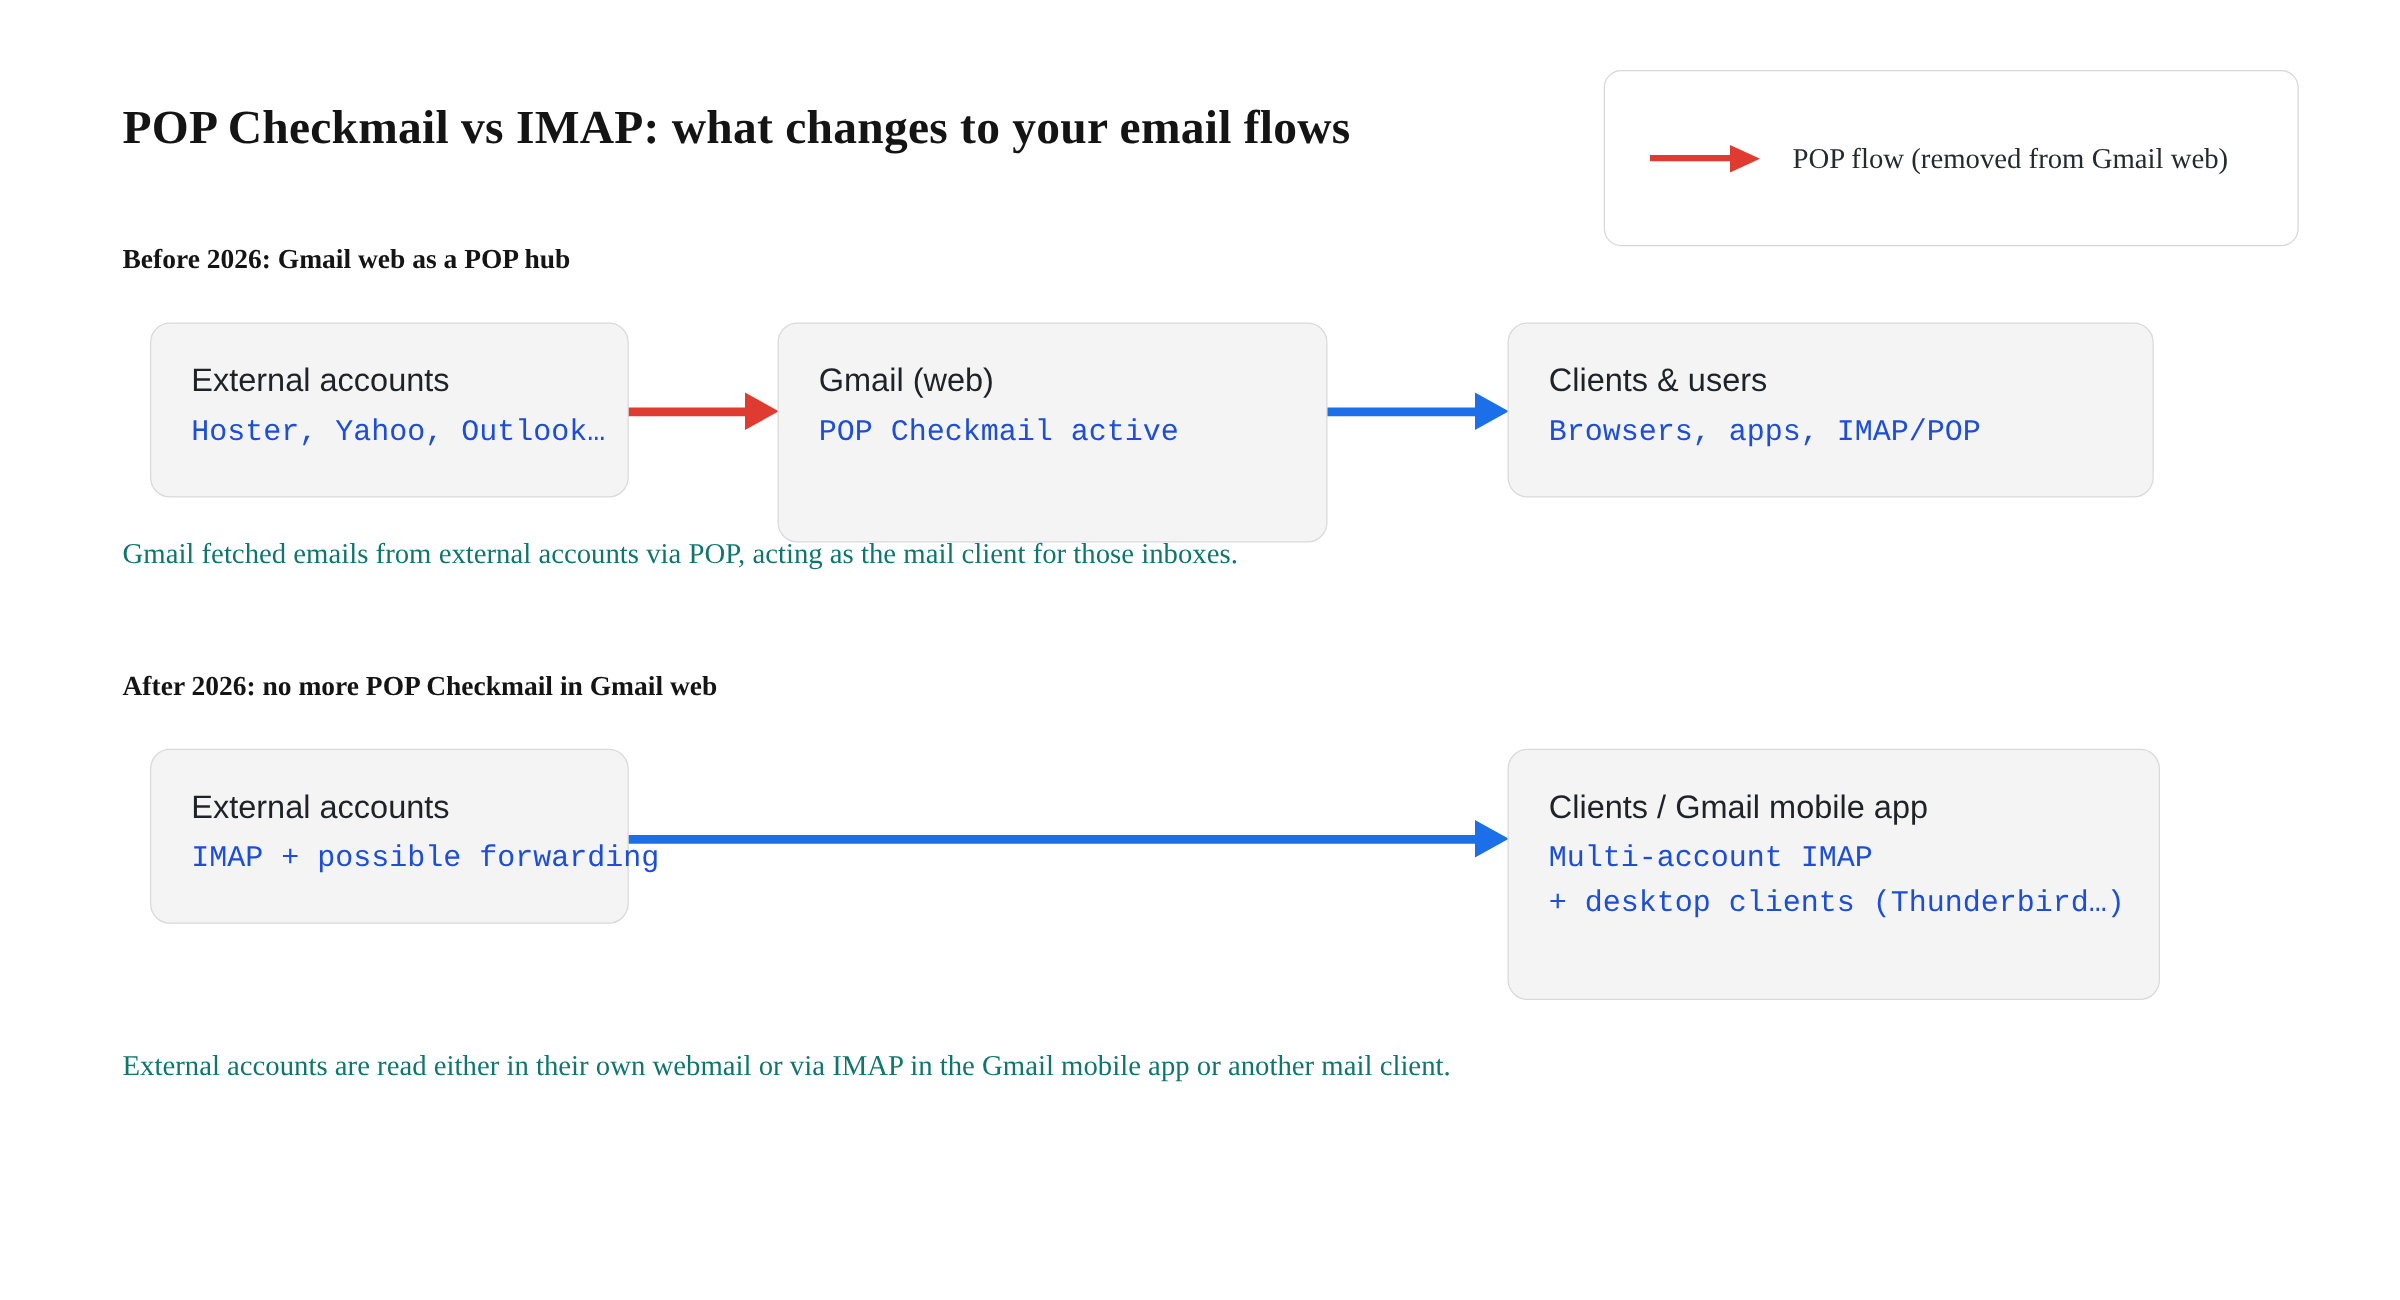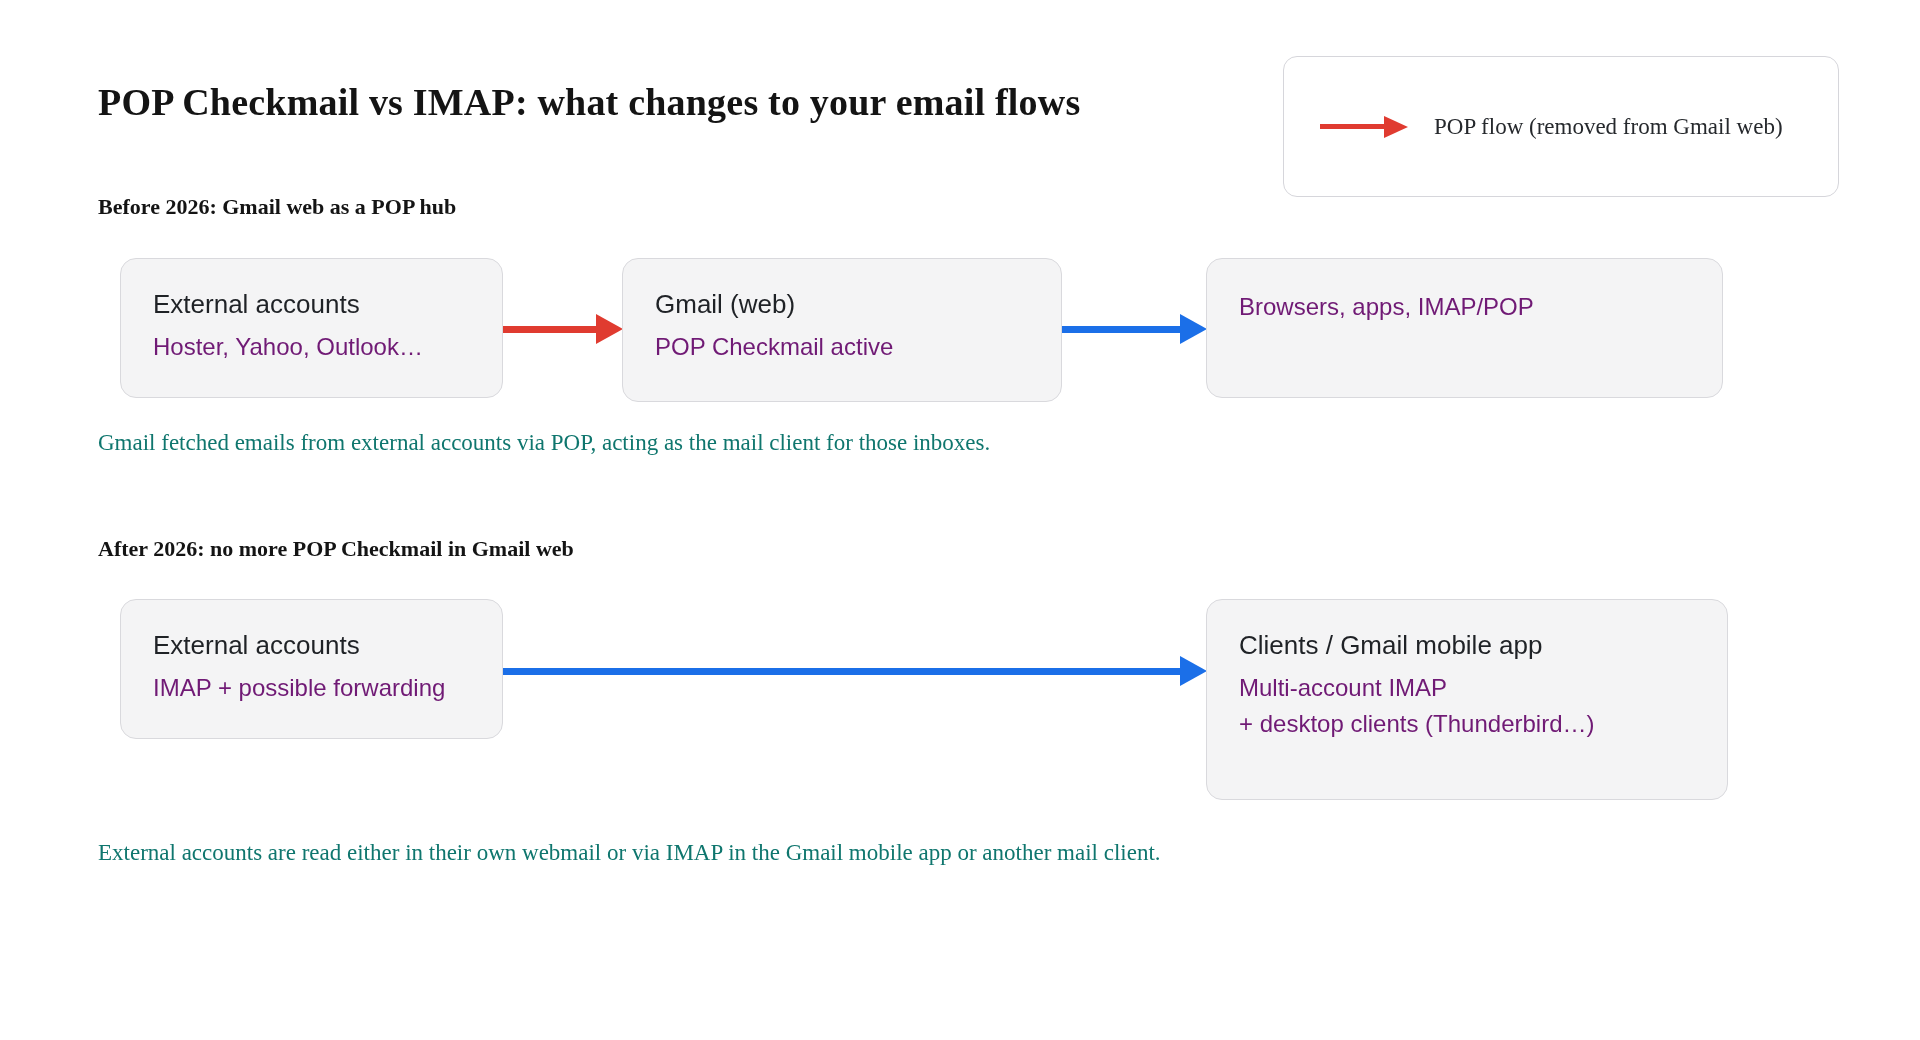--- a/index.html
+++ b/index.html
@@ -82,29 +82,29 @@
     padding:30px 32px 0 32px;
   }
   .node-title{
     font-family:"Liberation Sans", sans-serif;
     font-size:26px;
     color:#1f2226;
     margin:0 0 9px 0;
     white-space:nowrap;
   }
   .node-sub{
-    font-family:Liberation Sans, sans-serif;
+    font-family:Liberation Mono, monospace;
     font-size:24px;
-    color:#701a75;
+    color:#1d4ed8;
     line-height:36px;
     margin:0;
     white-space:nowrap;
   }
   .node-b1{left:120px; top:258px; width:383px; height:140px;}
-  .node-b2{left:622px; top:258px; width:440px; height:144px;}
+  .node-b2{left:622px; top:258px; width:440px; height:176px;}
   .node-b3{left:1206px; top:258px; width:517px; height:140px;}
   .node-a1{left:120px; top:599px; width:383px; height:140px;}
   .node-a2{left:1206px; top:599px; width:522px; height:201px;}
   
   .arrow{
     position:absolute;
     height:30px;
     display:flex;
     align-items:center;
   }
@@ -156,20 +156,21 @@
     <p class="node-title">Gmail (web)</p>
     <p class="node-sub">POP Checkmail active</p>
   </div>
 
   <div class="arrow blue arrow-b-blue">
     <span class="shaft"></span>
       <span class="head"></span>
   </div>
 
   <div class="node node-b3">
+    <p class="node-title">Clients &amp; users</p>
     <p class="node-sub">Browsers, apps, IMAP/POP</p>
   </div>
 
   <p class="caption caption-before">Gmail fetched emails from external accounts via POP, acting as the mail client for those inboxes.</p>
 
   <h2 class="section-heading heading-after">After 2026: no more POP Checkmail in Gmail web</h2>
 
   <div class="node node-a1">
     <p class="node-title">External accounts</p>
     <p class="node-sub">IMAP + possible forwarding</p>

